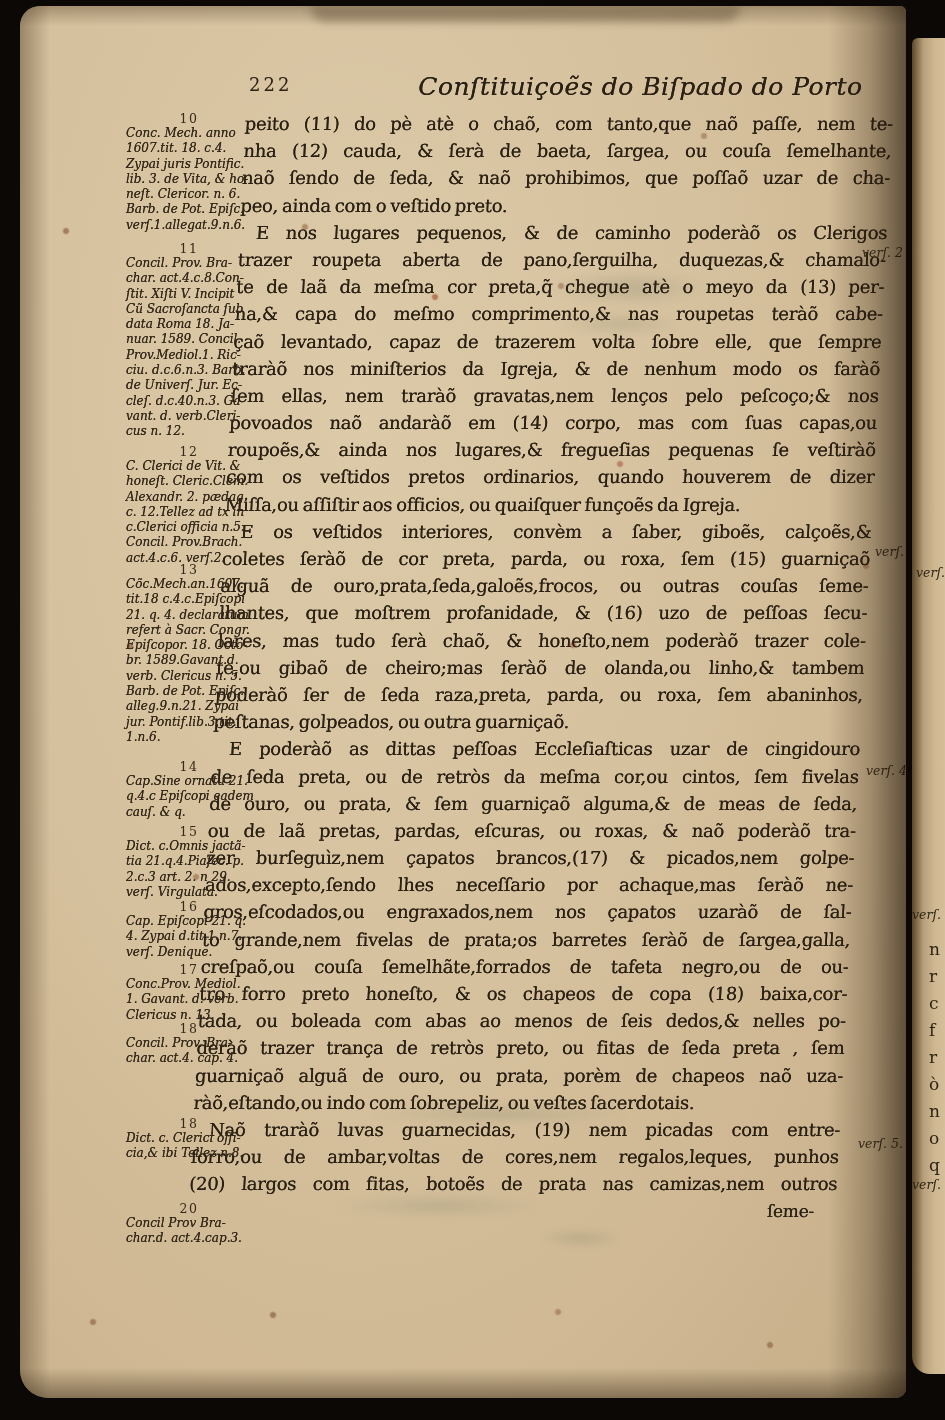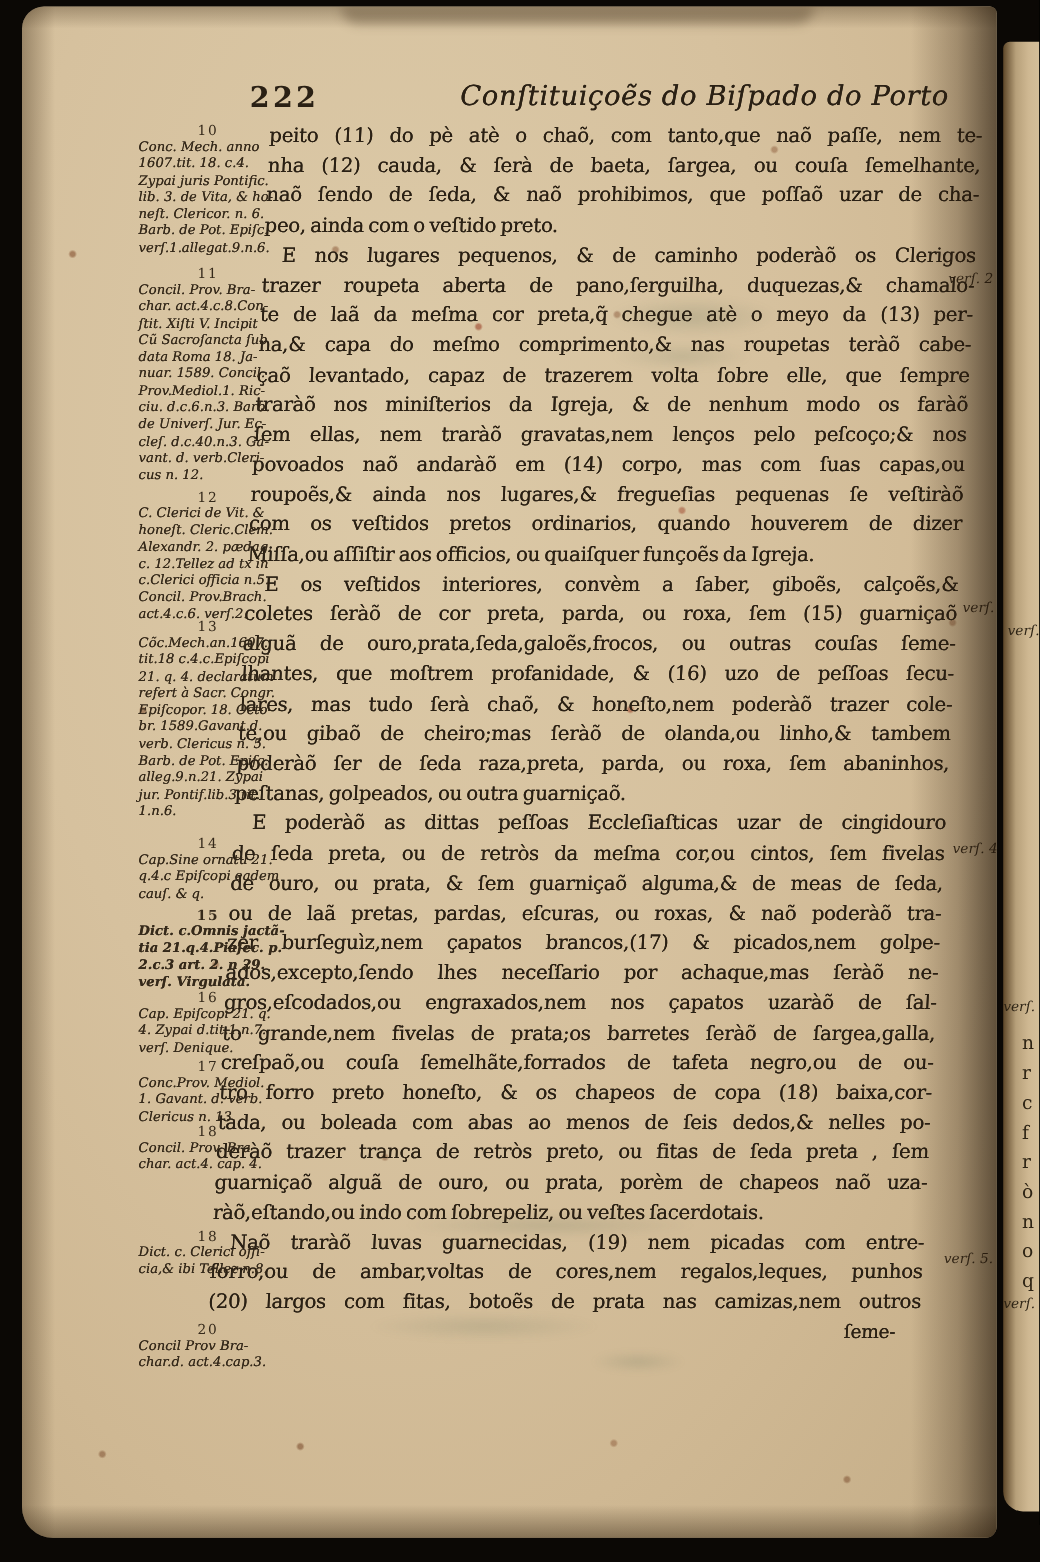--- a/index.html
+++ b/index.html
@@ -39,21 +39,21 @@
       radial-gradient(circle at 846px 560px, rgba(125,70,38,.4) 2px, transparent 4px),
       radial-gradient(circle at 330px 1046px, rgba(110,60,30,.4) 2px, transparent 4px);}
   .showthru{position:absolute;inset:0;z-index:1;pointer-events:none;filter:blur(3px);
      background:
       radial-gradient(ellipse 110px 26px at 610px 282px, rgba(98,112,88,.22), transparent 70%),
       radial-gradient(ellipse 90px 18px at 600px 318px, rgba(98,112,88,.18), transparent 70%),
       radial-gradient(ellipse 190px 16px at 480px 1108px, rgba(98,112,88,.20), transparent 70%),
       radial-gradient(ellipse 150px 18px at 420px 1200px, rgba(98,112,88,.18), transparent 70%),
       radial-gradient(ellipse 60px 14px at 560px 1232px, rgba(98,112,88,.20), transparent 70%);}
   
-  .pagenum{position:absolute;left:207px;top:68px;z-index:3;font-size:26px;font-weight:700;
+  .pagenum{position:absolute;left:229px;top:68px;z-index:3;font-size:18px;font-weight:400;
            letter-spacing:3px;color:var(--ink,#2a2014);}
   .runtitle{position:absolute;left:368px;top:66px;width:505px;z-index:3;text-align:center;
            font-style:italic;font-size:25px;letter-spacing:.5px;color:var(--ink,#2a2014);
            text-shadow:0 0 .5px currentColor;}
   
   .textcol{position:absolute;inset:0;z-index:3;transform:skewX(-3deg);transform-origin:225px 116px;}
   .bodytext{position:absolute;left:225px;top:104px;width:648px;color:var(--ink,#2a2014);}
   .line{height:27.2px;line-height:27.2px;font-size:18px;letter-spacing:-.3px;word-spacing:-1.5px;
         text-align:justify;text-align-last:justify;white-space:normal;overflow:visible;
         text-shadow:0 0 .5px currentColor;}
@@ -185,21 +185,21 @@
           <div class="mline">alleg.9.n.21. Zypai</div>
           <div class="mline">jur. Pontif.lib.3.tit.</div>
           <div class="mline">1.n.6.</div>
         </div>
         <div class="mnote" style="top: 754px;">
           <div class="mnum">14</div>
           <div class="mline">Cap.Sine ornatu 21.</div>
           <div class="mline">q.4.c Epiſcopi eadem</div>
           <div class="mline">cauſ. &amp; q.</div>
         </div>
-        <div class="mnote" style="top: 819px; font-weight: bold;">
+        <div class="mnote" style="top: 819px;">
           <div class="mnum">15</div>
           <div class="mline">Dict. c.Omnis jactã-</div>
           <div class="mline">tia 21.q.4.Piaſec. p.</div>
           <div class="mline">2.c.3 art. 2. n 29.</div>
           <div class="mline">verſ. Virgulata.</div>
         </div>
         <div class="mnote" style="top: 894px;">
           <div class="mnum">16</div>
           <div class="mline">Cap. Epiſcopi 21. q.</div>
           <div class="mline">4. Zypai d.tit.1.n.7.</div>

